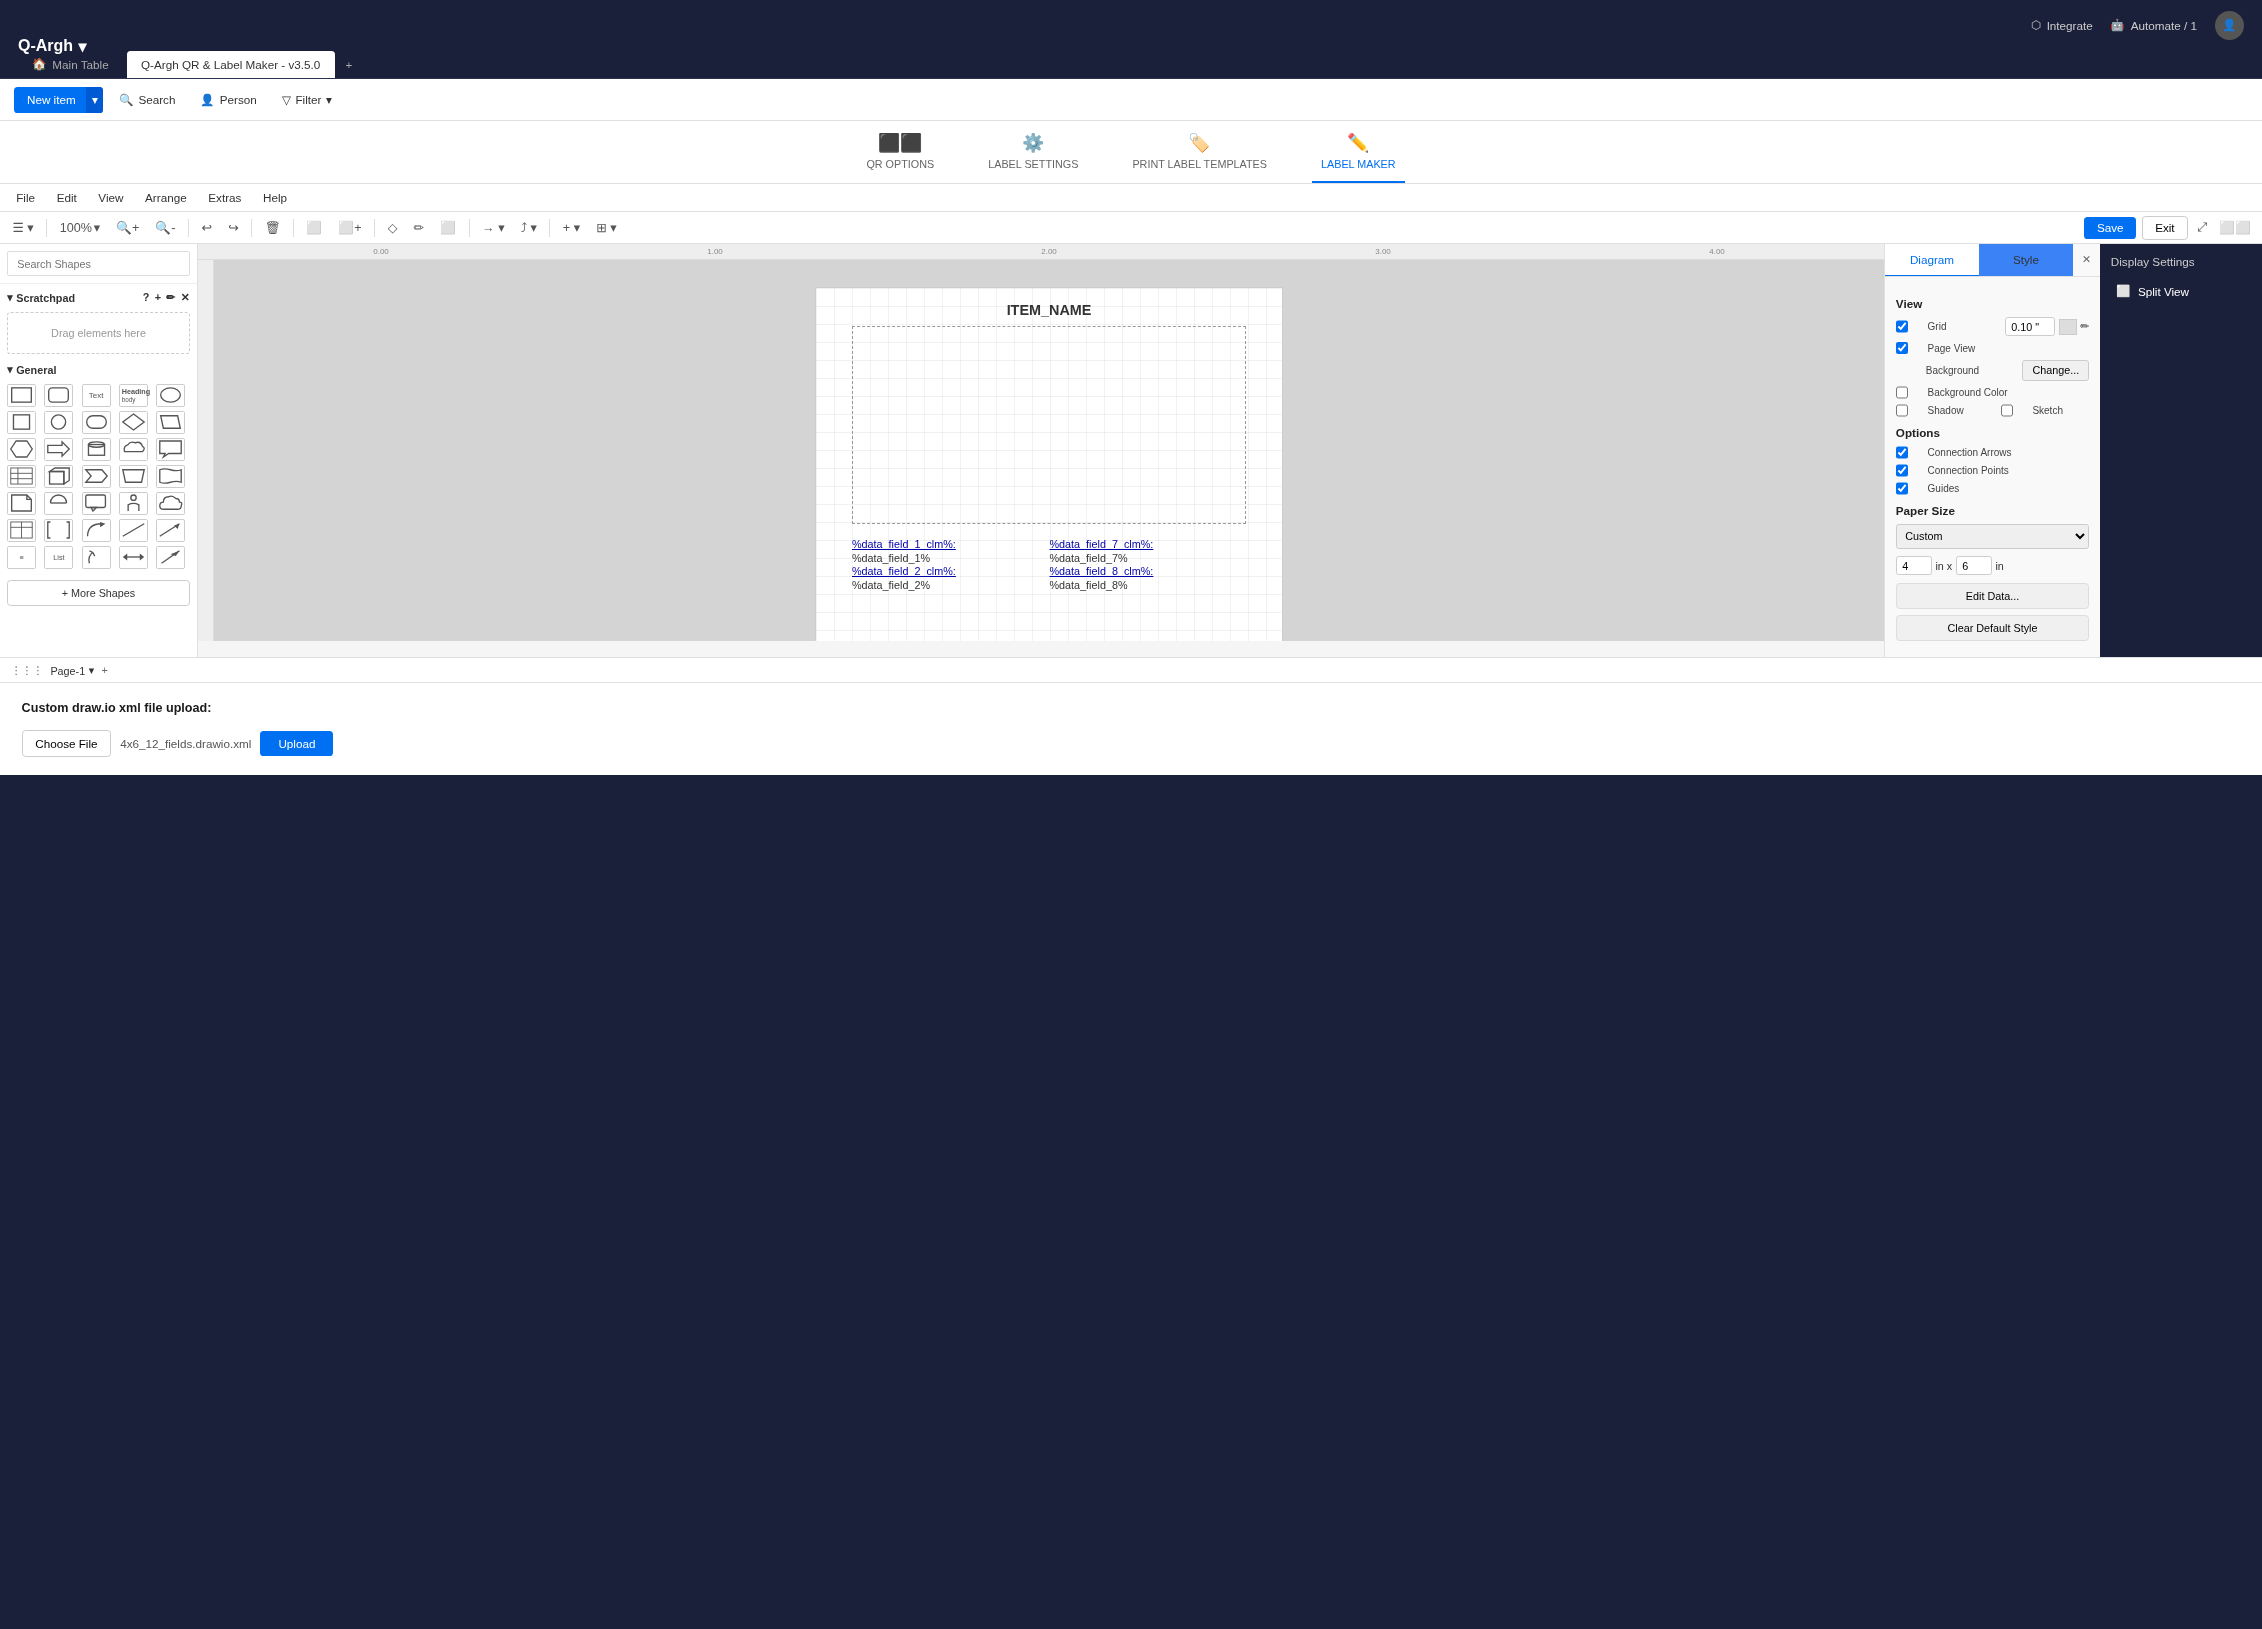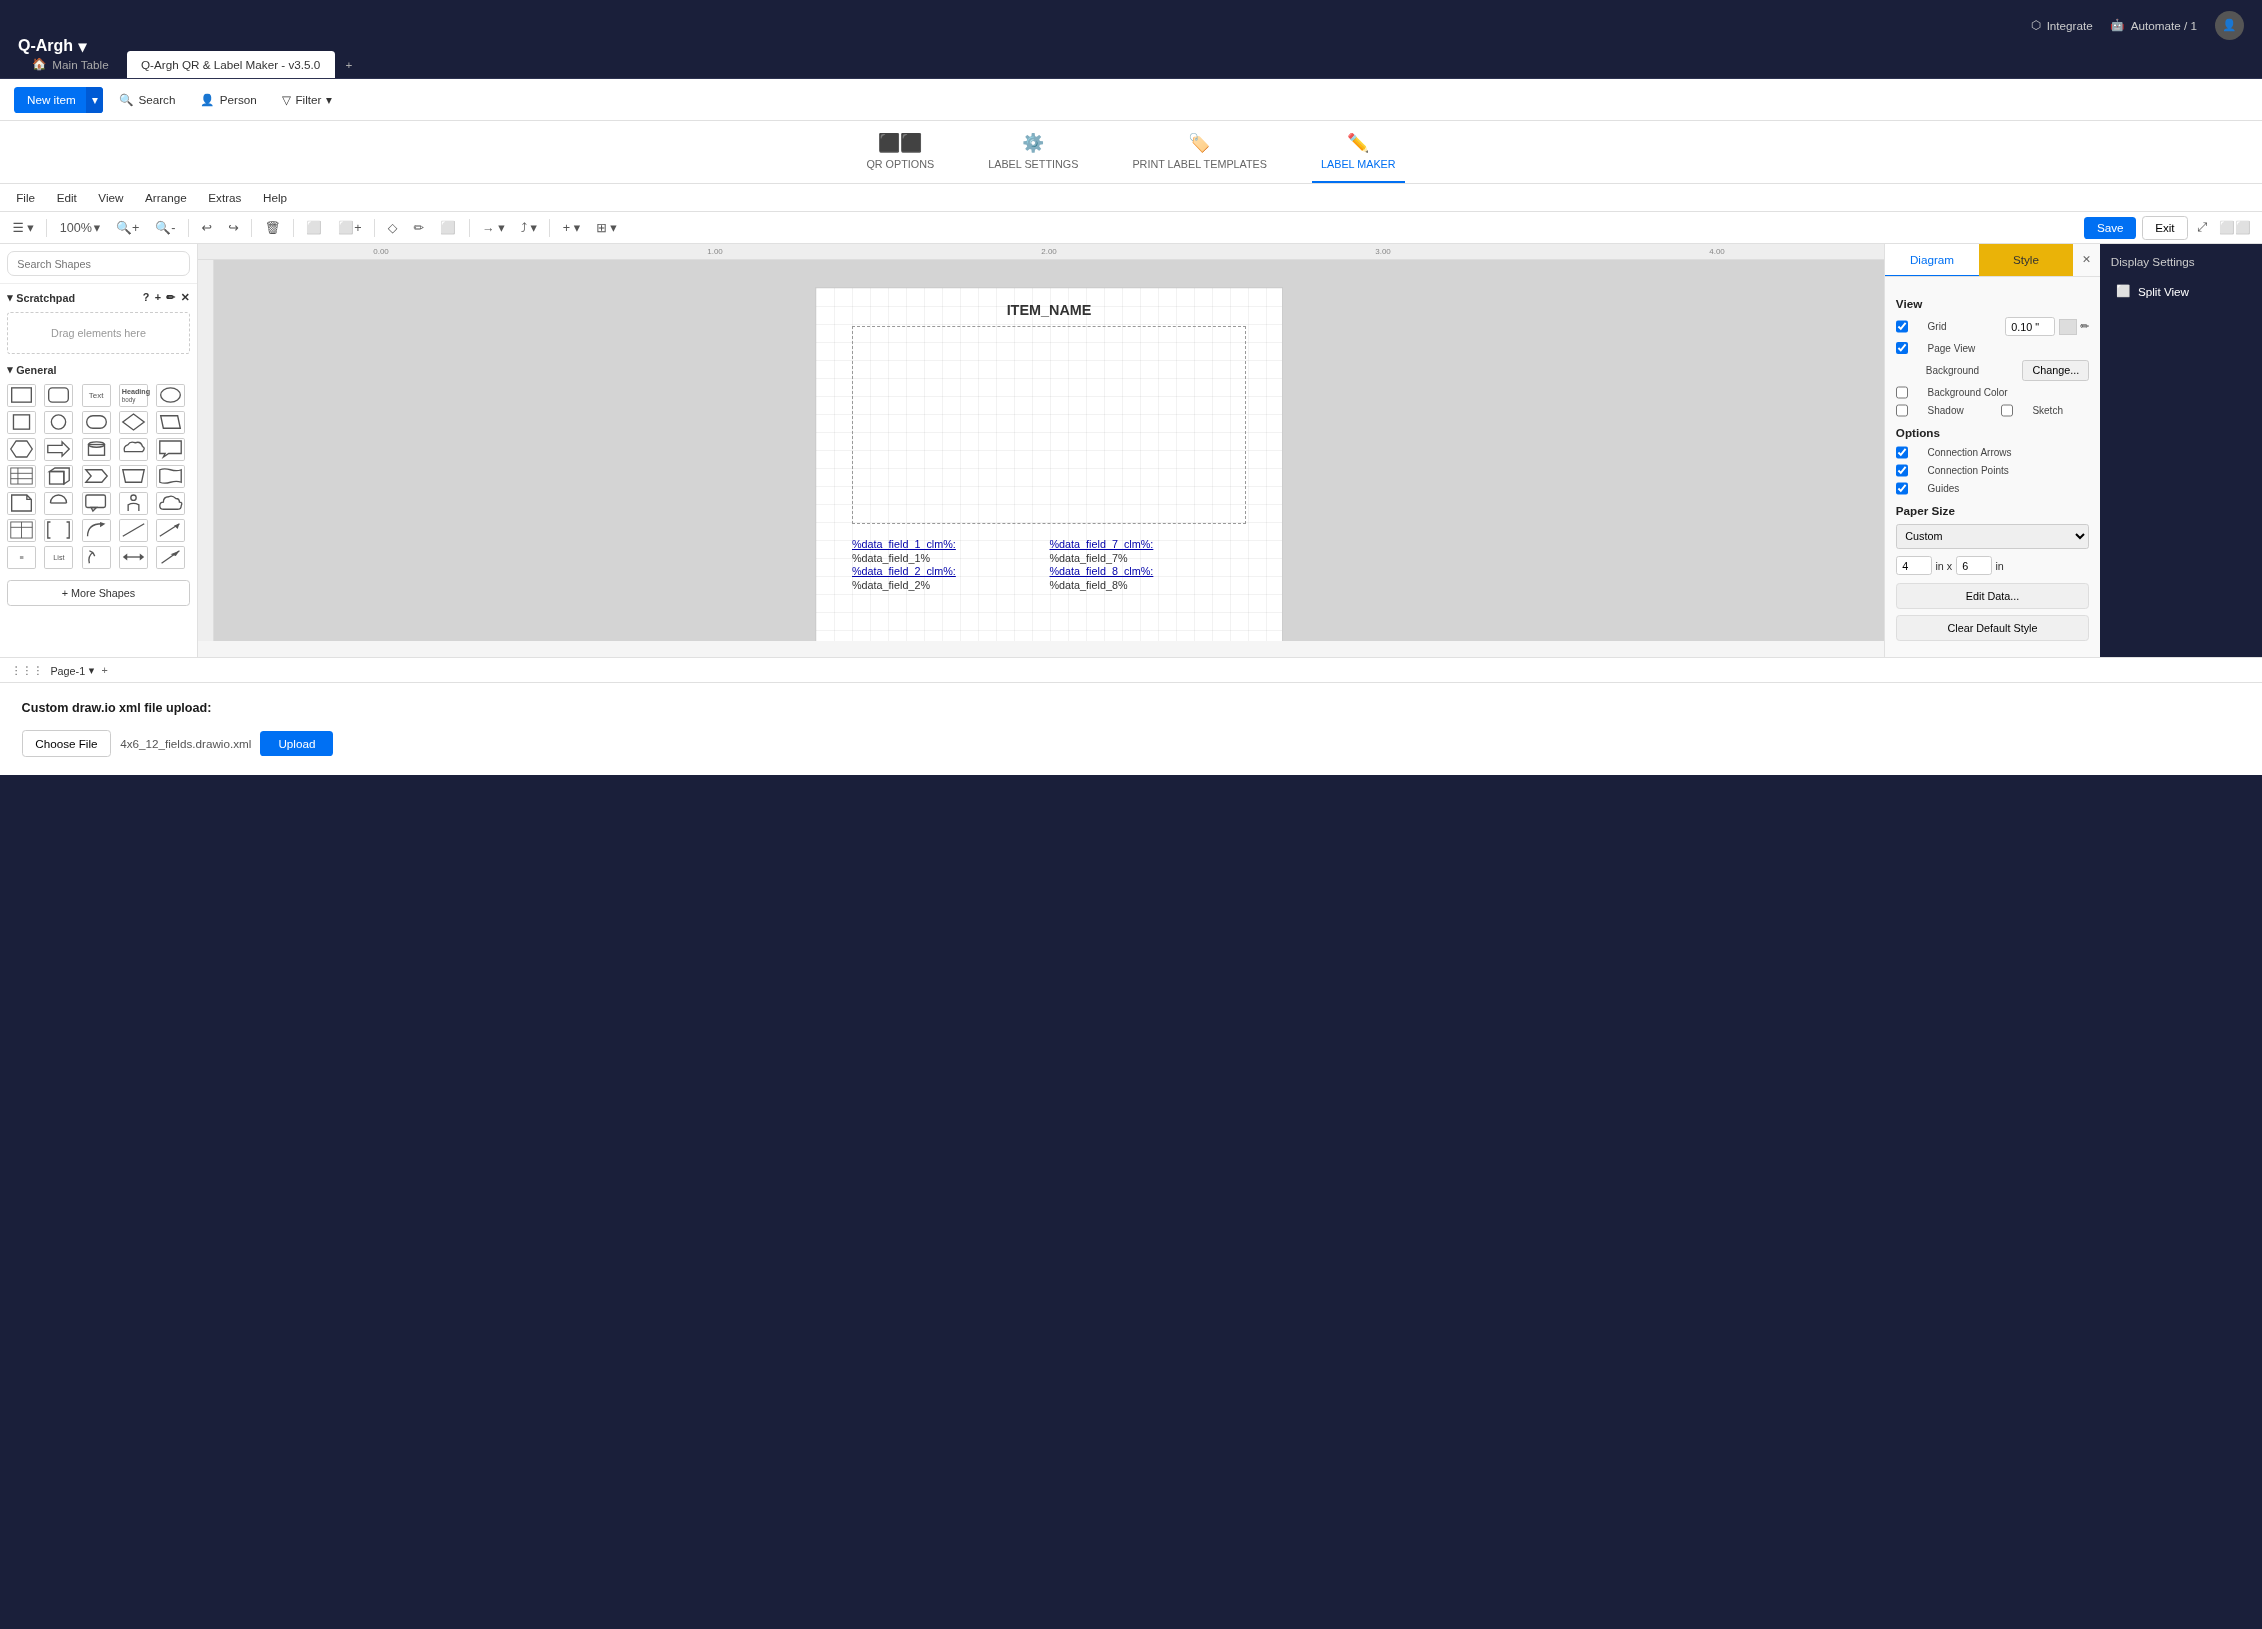--- a/index.html
+++ b/index.html
@@ -214,21 +214,21 @@
       background: #fff;
     }
     .search-shapes {
       padding: 7.2px;
       border-bottom: 0.9px solid #eee;
     }
     .search-shapes input {
       width: 100%;
       padding: 5.4px 9px;
       border: 0.9px solid #ddd;
-      border-radius: 7px;
+      border-radius: 2px;
       font-size: 10.8px;
     }
     .shapes-section { padding: 7.2px; flex: 1; overflow-y: auto; }
     .shapes-section-header {
       display: flex;
       align-items: center;
       gap: 3.6px;
       font-size: 10.8px;
       font-weight: 600;
       color: #333;
@@ -379,21 +379,21 @@
     .right-panel-tabs {
       display: flex;
       border-bottom: 0.9px solid #e0e0e0;
     }
     .right-panel-tab {
       flex: 1;
       text-align: center;
       padding: 9px;
       cursor: pointer;
       font-size: 11.7px;
-      background: #eab308;
+      background: #3b82f6;
       border-bottom: 1.8px solid transparent;
     }
     .right-panel-tab.active {
       background: #fff;
       border-bottom: 1.8px solid #0070f3;
       color: #0070f3;
     }
     .right-panel-close {
       padding: 9px;
       cursor: pointer;

